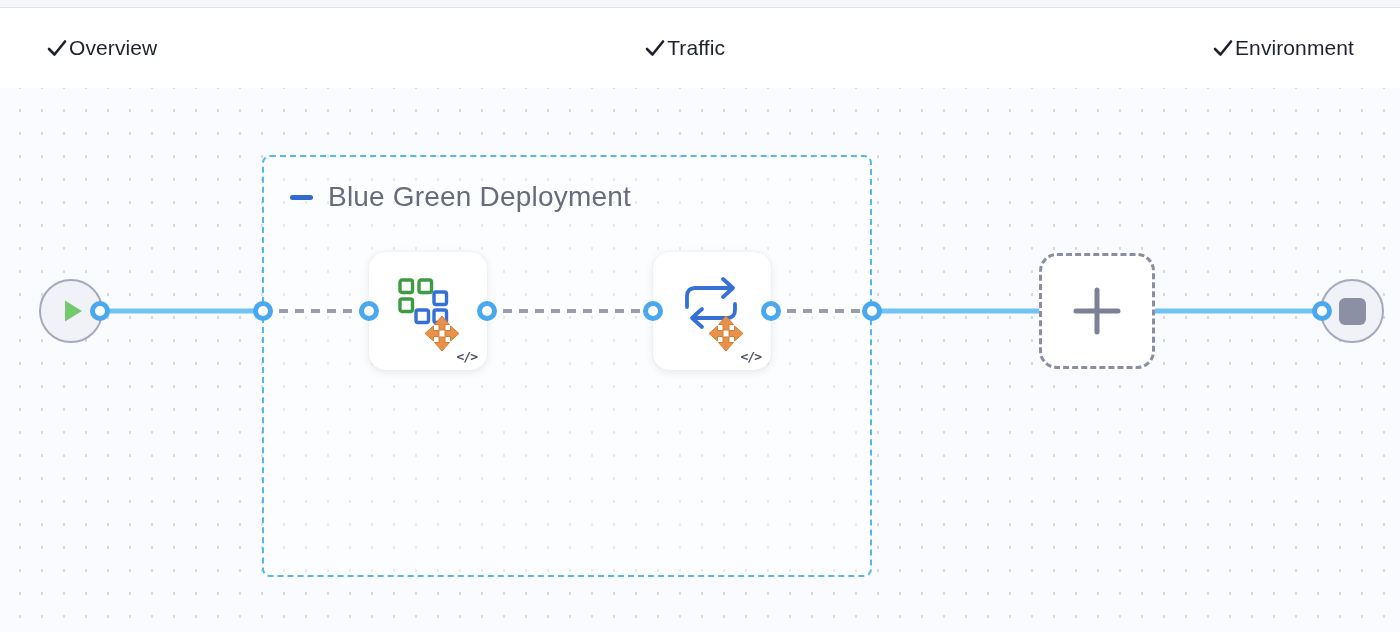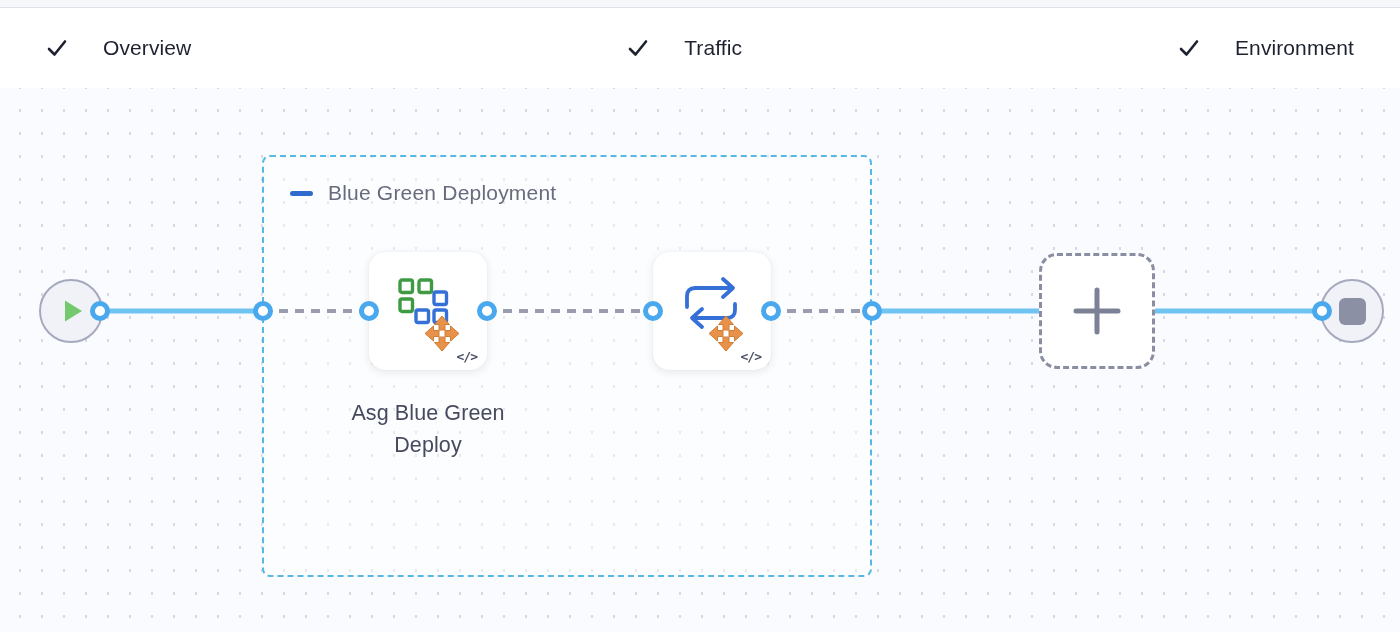--- a/index.html
+++ b/index.html
@@ -25,21 +25,21 @@
     display: flex;
     align-items: stretch;
     justify-content: space-between;
     padding: 0 46px;
     box-shadow: 0 1px 3px rgba(30, 35, 60, 0.07);
   }
   .tab {
     position: relative;
     display: flex;
     align-items: center;
-    gap: 35px;
+    gap: 1px;
     font-size: 21px;
     font-weight: 500;
     color: #1e2130;
     cursor: pointer;
     letter-spacing: 0.1px;
   }
   .tab.active { font-weight: 700; }
   .tab .check { width: 22px; height: 22px; display: block; }
   .tab .check polyline {
     fill: none; stroke: #1e2130; stroke-width: 2.6;
@@ -84,21 +84,21 @@
     align-items: center;
     gap: 15px;
   }
   .collapse-minus {
     width: 23px; height: 5px;
     background: #2f6bcc;
     border-radius: 3px;
     cursor: pointer;
   }
   .group-label {
-    font-size: 21px;
+    font-size: 28px;
     color: #686b7e;
     letter-spacing: 0.2px;
   }
 
   
   svg.lines {
     position: absolute;
     left: 0; top: 0;
     width: 1400px; height: 543px;
     z-index: 2;
@@ -295,15 +295,14 @@
 
   <div class="port" style="left:90px;  top:213px;"></div>
   <div class="port" style="left:253px; top:213px;"></div>
   <div class="port" style="left:359px; top:213px;"></div>
   <div class="port" style="left:477px; top:213px;"></div>
   <div class="port" style="left:643px; top:213px;"></div>
   <div class="port" style="left:761px; top:213px;"></div>
   <div class="port" style="left:862px; top:213px;"></div>
   <div class="port" style="left:1312px;top:213px;"></div>
 
-  <div class="node-label" style="left:322px; top:309px; width:212px;">Asg Blue Green Deploy</div>
 
 </div>
 
 </body></html>

